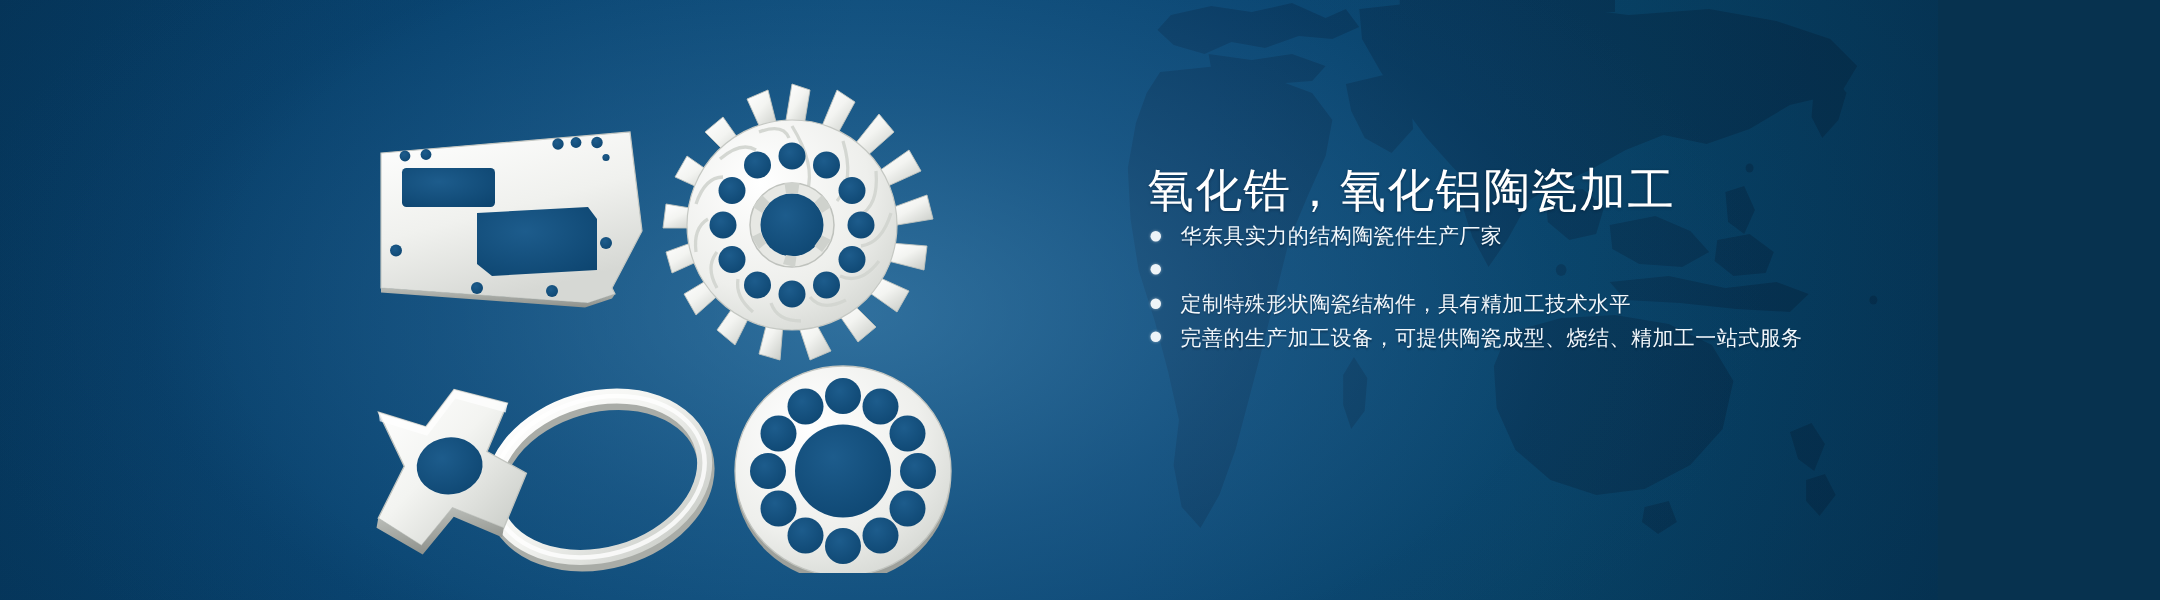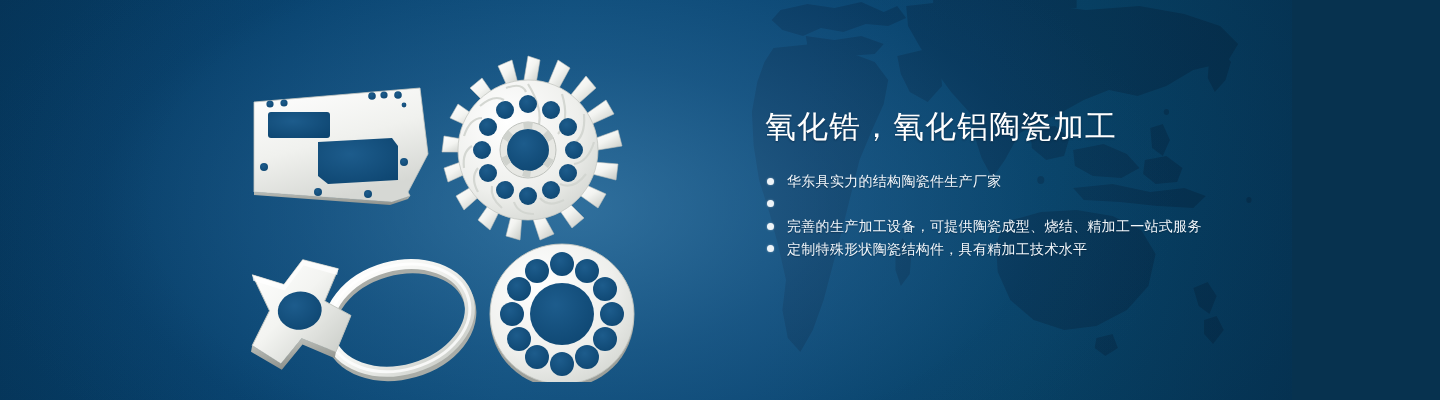--- a/index.html
+++ b/index.html
@@ -67,21 +67,20 @@
   .headline {
     color: #ffffff;
     font-size: 31px;
     line-height: 38px;
     letter-spacing: 1px;
     font-weight: 400;
     white-space: nowrap;
     text-shadow: 0 1px 2px rgba(0,20,40,0.45);
   }
   .bullets {
-    margin-top: 24px;
   }
   .bullet {
     display: flex;
     align-items: center;
     height: 22.5px;
     white-space: nowrap;
   }
   .dot {
     width: 7px;
     height: 7px;
@@ -319,22 +318,22 @@
     <div class="bullets">
       <div class="bullet">
         <span class="dot"></span>
         <span class="bullet-text">华东具实力的结构陶瓷件生产厂家</span>
       </div>
       <div class="bullet">
         <span class="dot"></span>
       </div>
       <div class="bullet">
         <span class="dot"></span>
-        <span class="bullet-text">完善的生产加工设备，可提供陶瓷成型、烧结、精加工一站式服务</span>
+        <span class="bullet-text">定制特殊形状陶瓷结构件，具有精加工技术水平</span>
       </div>
       <div class="bullet">
         <span class="dot"></span>
-        <span class="bullet-text">定制特殊形状陶瓷结构件，具有精加工技术水平</span>
+        <span class="bullet-text">完善的生产加工设备，可提供陶瓷成型、烧结、精加工一站式服务</span>
       </div>
     </div>
   </div>
 
 </div>
 
 </body></html>

